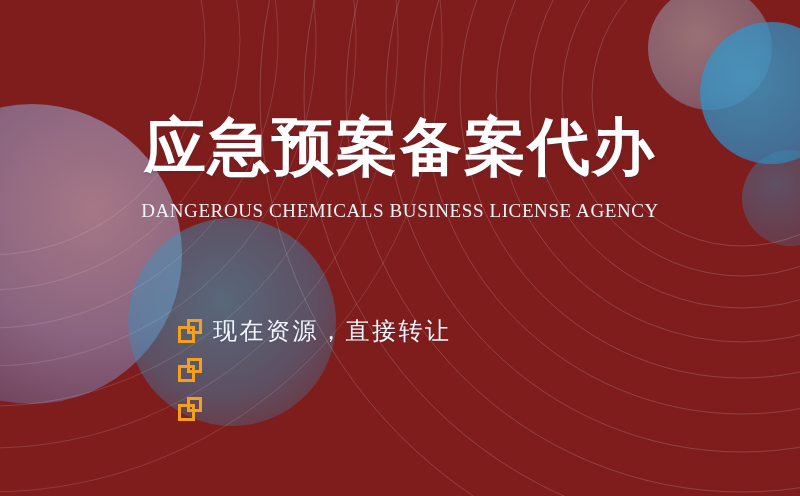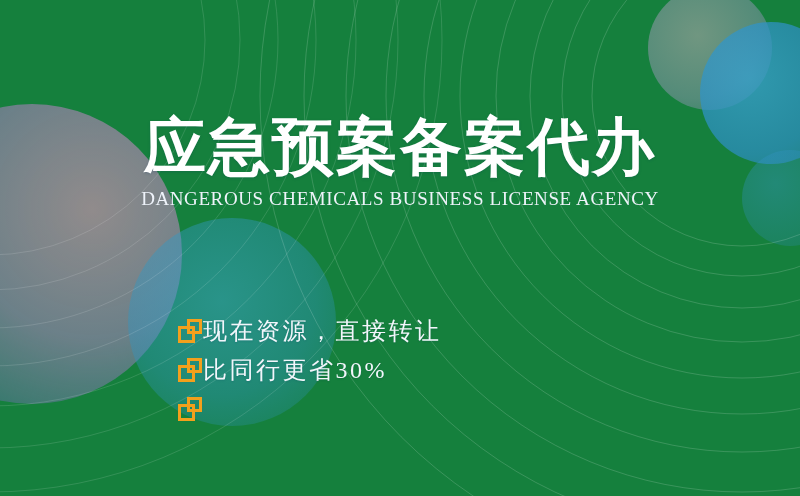--- a/index.html
+++ b/index.html
@@ -7,21 +7,21 @@
     margin: 0;
     padding: 0;
     background: #ffffff;
   }
 
   .banner {
     position: relative;
     width: 800px;
     height: 496px;
     overflow: hidden;
-    background: #15803d;
+    background: #7f1d1d;
     font-family: "Liberation Sans", "DejaVu Sans", sans-serif;
     user-select: none;
   }
 
   
   .bg-layer {
     position: absolute;
     inset: 0;
     overflow: hidden;
     pointer-events: none;
@@ -136,21 +136,21 @@
     font-size: 62px;
     line-height: 1.0;
     letter-spacing: 2px;
     text-shadow: 0 1px 3px rgba(10,50,95,0.22);
   }
 
   .sub-en {
     position: absolute;
     left: 0;
     right: 0;
-    top: 188px;
+    top: 200px;
     text-align: center;
     color: #eef3fa;
     font-family: "Liberation Serif", "DejaVu Serif", serif;
     font-size: 19px;
     font-weight: 400;
     letter-spacing: 0.6px;
     white-space: nowrap;
   }
 
   .sub-cn {
@@ -174,21 +174,21 @@
     left: 178px;
     top: 316px;
     display: flex;
     flex-direction: column;
     gap: 9px;
   }
 
   .feature-row {
     display: flex;
     align-items: center;
-    gap: 1px;
+    gap: 11px;
     height: 30px;
   }
 
   .bullet-icon {
     position: relative;
     width: 24px;
     height: 24px;
     flex: 0 0 24px;
   }
   .bullet-icon .sq-big {
@@ -272,21 +272,20 @@
           <span class="sq-small"></span>
         </span>
         <span class="feature-text">现在资源，直接转让</span>
       </div>
 
       <div class="feature-row">
         <span class="bullet-icon">
           <span class="sq-big"></span>
           <span class="sq-small"></span>
         </span>
-        <span class="feature-text">比同行更省30%</span>
       </div>
 
       <div class="feature-row">
         <span class="bullet-icon">
           <span class="sq-big"></span>
           <span class="sq-small"></span>
         </span>
       </div>
 
     </div>

